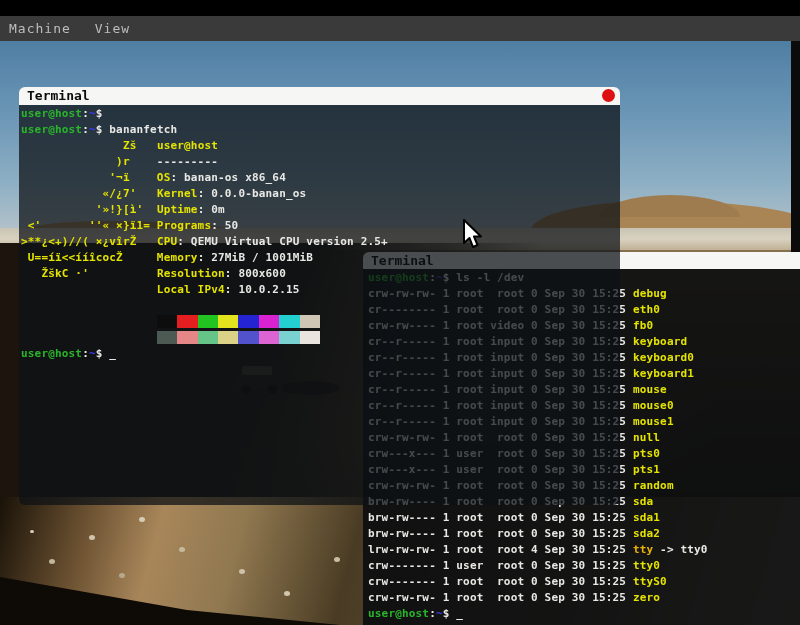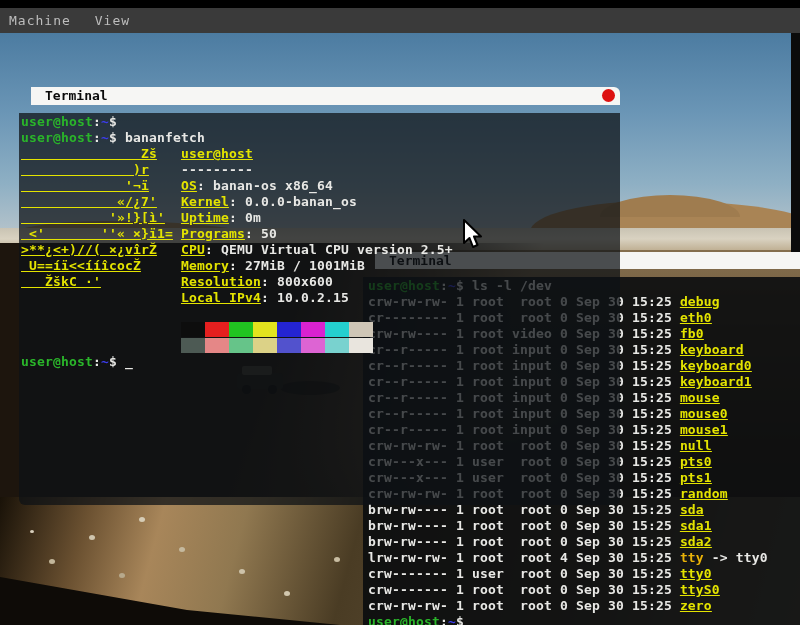--- a/index.html
+++ b/index.html
@@ -4,21 +4,21 @@
 <style>
   * { margin:0; padding:0; box-sizing:border-box; }
   html,body { background:#000; }
   .screen {
     position:relative; width:800px; height:625px; overflow:hidden;
     font-family:"DejaVu Sans Mono","Liberation Mono",monospace;
     background:#000;
   }
   
   .menubar {
-    position:absolute; left:0; top:8px; width:800px; height:25px;
+    position:absolute; left:0; top:16px; width:800px; height:25px;
     background:#3a3a3a; color:#bdbdbd; font-size:13px;
     display:flex; align-items:center; gap:24px; padding-left:9px;
     z-index:50;
   }
   .menubar .mitem { letter-spacing:1px; cursor:default; }
   
   .bg { position:absolute; left:0; top:25px; width:800px; height:600px; overflow:hidden; z-index:1; }
   .bg > div { position:absolute; }
   .sky   { left:0; top:0; width:800px; height:222px;
            background:linear-gradient(180deg,#49799f 0%,#6b96b6 40%,#8fb0c4 72%,#b7c4cb 95%); }
@@ -47,31 +47,31 @@
   .rightstrip { left:791px; top:0; width:9px; height:228px; background:#0b0b0b; }
   .truck-body { left:237px; top:348px; width:46px; height:16px; background:#1b1712; border-radius:3px 4px 2px 2px; }
   .truck-top  { left:242px; top:341px; width:30px; height:9px; background:#403a2e; border-radius:2px; }
   .truck-w1 { left:242px; top:360px; width:9px; height:9px; background:#0c0a07; border-radius:50%; }
   .truck-w2 { left:268px; top:360px; width:9px; height:9px; background:#0c0a07; border-radius:50%; }
   .truck-shadow { left:280px; top:356px; width:60px; height:14px; background:rgba(10,8,4,0.55); border-radius:50%; }
   
   .window { position:absolute; border-radius:6px; overflow:hidden; }
   .titlebar {
     position:relative; height:17px; background:#f6f6f4; color:#0a0a0a;
-    font-size:13px; font-weight:bold; line-height:17px; padding-left:14px;margin-left:12px;
+    font-size:13px; font-weight:bold; line-height:17px; padding-left:8px;
   }
   .closebtn { position:absolute; right:5px; top:2px; width:13px; height:13px;
     border-radius:50%; background:#dd1111; }
-  .tcontent { font-size:13px; font-weight:bold; line-height:16px; letter-spacing:0.17px;margin-top:8px; }
+  .tcontent { font-size:11px; font-weight:bold; line-height:16px; letter-spacing:0.17px; }
   pre.term { margin:0; padding:1px 0 0 2px; white-space:pre; }
   .tline { height:16px; white-space:pre; }
   .c-fg     { color:#e8e8e5; }
   .c-green  { color:#2ab52a; }
   .c-blue   { color:#3c3cf0; }
-  .c-yellow { color:#e4e400;text-decoration:underline; }
+  .c-yellow { color:#e4e400; }
   .c-cyan   { color:#eab308; }
   .c-sw     { color:transparent; }
   #terminal2 { left:363px; top:252px; width:470px; height:420px; z-index:10; }
   #terminal2 .tcontent { background:rgba(10,12,14,0.9); height:403px; }
   #terminal2 pre.term { padding-left:5px; }
   #terminal1 { left:19px; top:87px; width:601px; height:418px; z-index:20; }
   #terminal1 .titlebar { height:18px; line-height:18px; }
   #terminal1 .tcontent { background:rgba(14,18,21,0.74); height:400px; }
   
   .cursor { position:absolute; left:462px; top:219px; z-index:90; }

